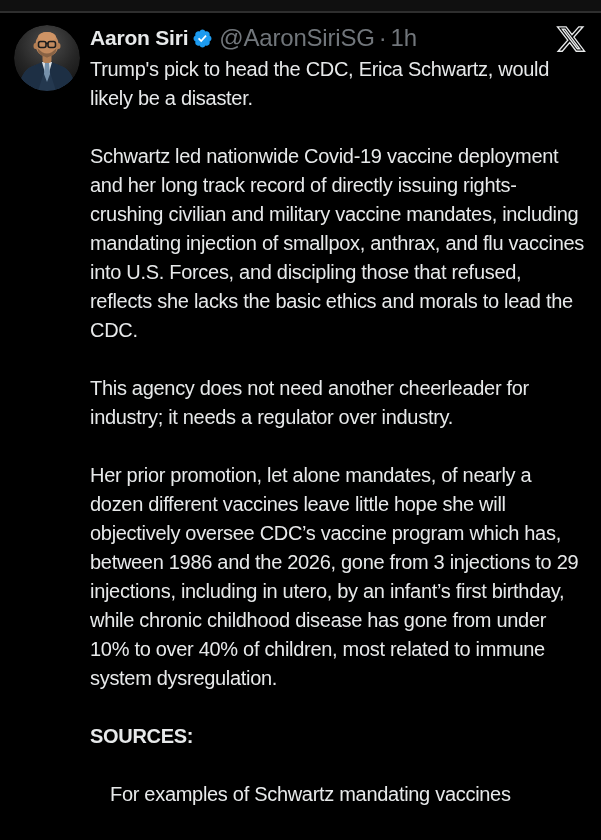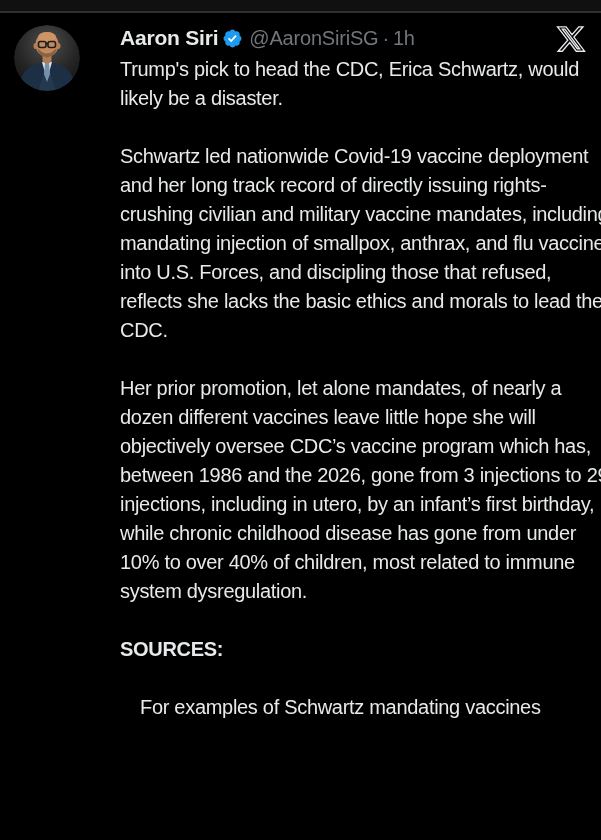--- a/index.html
+++ b/index.html
@@ -12,21 +12,20 @@
     font-family: "Liberation Sans", "DejaVu Sans", sans-serif;
   }
   .top-strip {
     height: 11px;
     background: #101010;
     border-bottom: 2px solid #2e2e2e;
   }
   .tweet-row {
     display: flex;
     padding: 12px 16px 0 14px;
-    gap: 30px;
   }
   .avatar-col { width: 66px; flex: 0 0 66px; }
   .avatar {
     width: 66px; height: 66px;
     border-radius: 50%;
     overflow: hidden;
     display: block;
     cursor: pointer;
   }
   .content-col {
@@ -43,21 +42,21 @@
   }
   .display-name {
     color: #e7e9ea;
     font-weight: 700;
     font-size: 21px;
     letter-spacing: -0.2px;
   }
   .verified { margin-left: 4px; display: inline-flex; align-items: center; }
   .handle-group {
     color: #71767b;
-    font-size: 20px;
+    font-size: 24px;
     margin-left: 6px;
     letter-spacing: -0.2px;
   }
   .handle-group .sep { margin: 0 4px; }
   .x-logo {
     position: absolute;
     top: 24px;
     right: 15px;
     width: 30px;
     height: 30px;
@@ -132,20 +131,21 @@
             <path fill="#1d9bf0" d="M22.25 12c0-1.43-.88-2.67-2.19-3.34.46-1.39.2-2.9-.81-3.91s-2.52-1.27-3.91-.81c-.66-1.31-1.91-2.19-3.34-2.19s-2.67.88-3.33 2.19c-1.4-.46-2.91-.2-3.92.81s-1.26 2.52-.8 3.91c-1.31.67-2.2 1.91-2.2 3.34s.89 2.67 2.2 3.34c-.46 1.39-.21 2.9.8 3.91s2.52 1.26 3.91.81c.67 1.31 1.91 2.19 3.34 2.19s2.68-.88 3.34-2.19c1.39.45 2.9.2 3.91-.81s1.27-2.52.81-3.91c1.31-.67 2.19-1.91 2.19-3.34z"></path>
             <path fill="#ffffff" d="M6.8 12.46l1.41-1.42 2.26 2.26 4.8-5.23 1.47 1.36-6.2 6.77z"></path>
           </svg>
         </span>
         <span class="handle-group"><span>@AaronSiriSG</span><span class="sep">·</span><span>1h</span></span>
       </div>
 
       <div class="tweet-body">
         <p>Trump's pick to head the CDC, Erica Schwartz, would likely be a disaster.</p>
         <p>Schwartz led nationwide Covid-19 vaccine deployment and her long track record of directly issuing rights-crushing civilian and military vaccine mandates, including mandating injection of smallpox, anthrax, and flu vaccines into U.S. Forces, and discipling those that refused, reflects she lacks the basic ethics and morals to lead the CDC.</p>
+        <p>This agency does not need another cheerleader for industry; it needs a regulator over industry.</p>
         <p>Her prior promotion, let alone mandates, of nearly a dozen different vaccines leave little hope she will objectively oversee CDC’s vaccine program which has, between 1986 and the 2026, gone from 3 injections to 29 injections, including in utero, by an infant’s first birthday, while chronic childhood disease has gone from under 10% to over 40% of children, most related to immune system dysregulation.</p>
         <p class="sources">SOURCES:</p>
         <p class="partial">For examples of Schwartz mandating vaccines</p>
       </div>
 
     </div>
   </div>
 
   <span class="x-logo">
     <svg width="30" height="30" viewBox="0 0 24 24">

